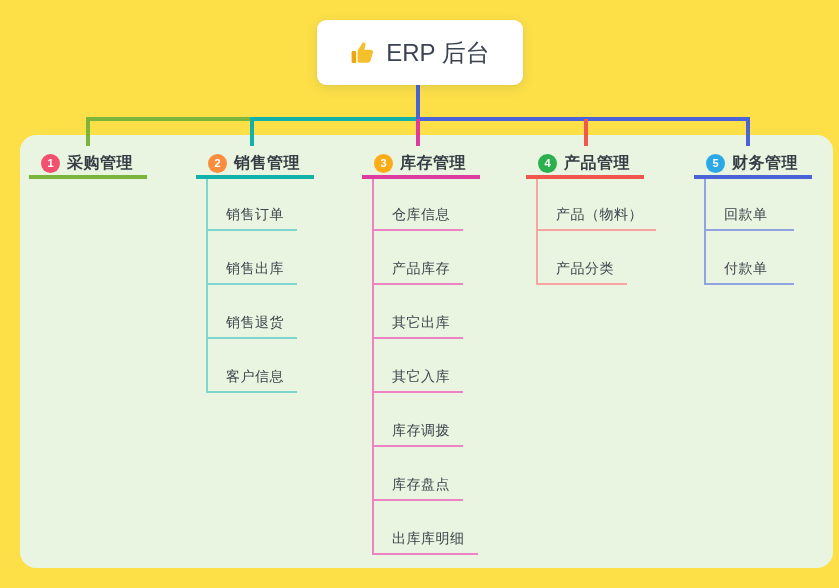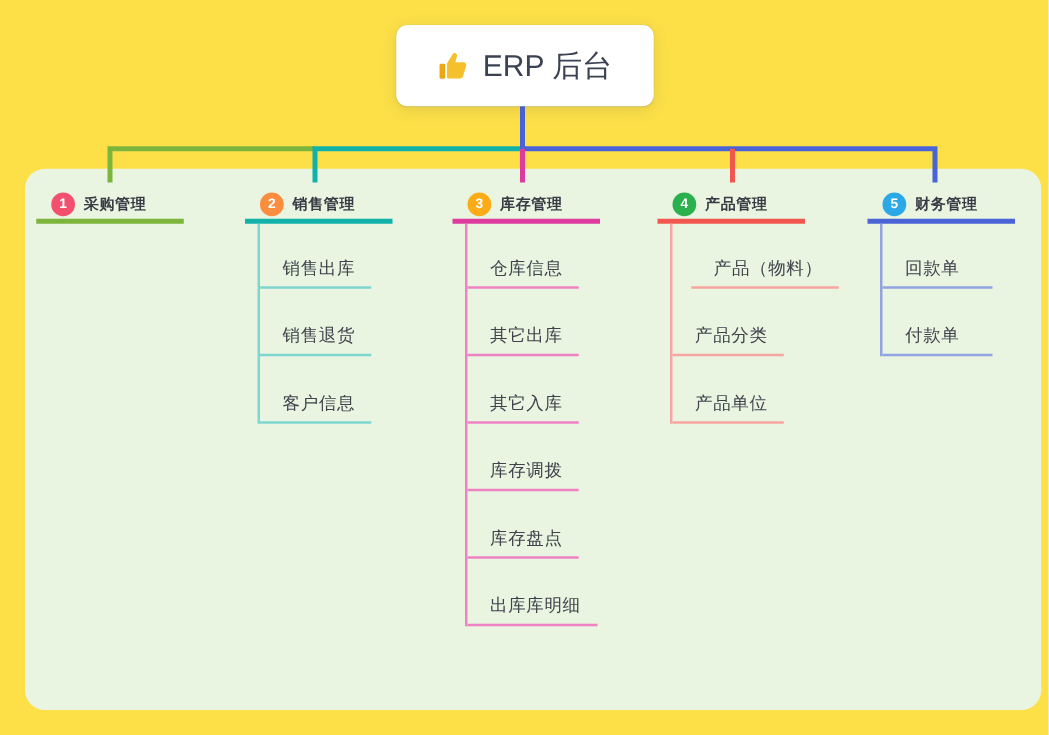--- a/index.html
+++ b/index.html
@@ -64,21 +64,21 @@
     border-radius: 50%;
     color: #fff;
     font-size: 11px;
     font-weight: 700;
     display: flex;
     align-items: center;
     justify-content: center;
     flex: 0 0 auto;
   }
   .branch-label {
-    font-size: 12px;
+    font-size: 16px;
     font-weight: 600;
     color: #363b44;
     letter-spacing: 0.5px;
   }
   .children {
     margin-left: 10px;
     width: max-content;
     border-left: 2px solid #ccc;
   }
   .child {
@@ -131,40 +131,46 @@
           <span class="branch-label">采购管理</span>
         </div>
       </div>
       <div class="branch" style="left: 196px;">
         <div class="branch-head" style="border-bottom-color: rgb(18, 178, 170);">
           <span class="badge" style="background: rgb(251, 142, 62);">2</span>
           <span class="branch-label">销售管理</span>
         </div>
         <div class="children" style="border-left-color: rgb(127, 214, 207);">
           <div class="child" style="border-bottom-color: rgb(127, 214, 207);">
+            <span class="child-label">销售订单</span>
+          </div>
+          <div class="child" style="border-bottom-color: rgb(127, 214, 207);">
             <span class="child-label">销售出库</span>
           </div>
           <div class="child" style="border-bottom-color: rgb(127, 214, 207);">
             <span class="child-label">销售退货</span>
           </div>
           <div class="child" style="border-bottom-color: rgb(127, 214, 207);">
             <span class="child-label">客户信息</span>
           </div>
         </div>
       </div>
       <div class="branch" style="left: 362px;">
         <div class="branch-head" style="border-bottom-color: rgb(222, 59, 159);">
           <span class="badge" style="background: rgb(252, 172, 22);">3</span>
           <span class="branch-label">库存管理</span>
         </div>
         <div class="children" style="border-left-color: rgb(239, 130, 195);">
           <div class="child" style="border-bottom-color: rgb(239, 130, 195);">
             <span class="child-label">仓库信息</span>
           </div>
           <div class="child" style="border-bottom-color: rgb(239, 130, 195);">
+            <span class="child-label">产品库存</span>
+          </div>
+          <div class="child" style="border-bottom-color: rgb(239, 130, 195);">
             <span class="child-label">其它出库</span>
           </div>
           <div class="child" style="border-bottom-color: rgb(239, 130, 195); justify-content: flex-end;">
             <span class="child-label">其它入库</span>
           </div>
           <div class="child" style="border-bottom-color: rgb(239, 130, 195);">
             <span class="child-label">库存调拨</span>
           </div>
           <div class="child" style="border-bottom-color: rgb(239, 130, 195);">
             <span class="child-label">库存盘点</span>
@@ -173,28 +179,25 @@
             <span class="child-label">出库库明细</span>
           </div>
         </div>
       </div>
       <div class="branch" style="left: 526px;">
         <div class="branch-head" style="border-bottom-color: rgb(242, 87, 79);">
           <span class="badge" style="background: rgb(42, 177, 77);">4</span>
           <span class="branch-label">产品管理</span>
         </div>
         <div class="children" style="border-left-color: rgb(247, 165, 160);">
-          <div class="child" style="border-bottom-color: rgb(247, 165, 160); margin-left: 15px;">
+          <div class="child" style="border-bottom-color: rgb(247, 165, 160);">
             <span class="child-label">产品（物料）</span>
           </div>
           <div class="child" style="border-bottom-color: rgb(247, 165, 160);">
             <span class="child-label">产品分类</span>
-          </div>
-          <div class="child" style="border-bottom-color: rgb(247, 165, 160);">
-            <span class="child-label">产品单位</span>
           </div>
         </div>
       </div>
       <div class="branch" style="left: 694px;">
         <div class="branch-head" style="border-bottom-color: rgb(74, 99, 214);">
           <span class="badge" style="background: rgb(43, 169, 230);">5</span>
           <span class="branch-label">财务管理</span>
         </div>
         <div class="children" style="border-left-color: rgb(146, 163, 226);">
           <div class="child" style="border-bottom-color: rgb(146, 163, 226);">

